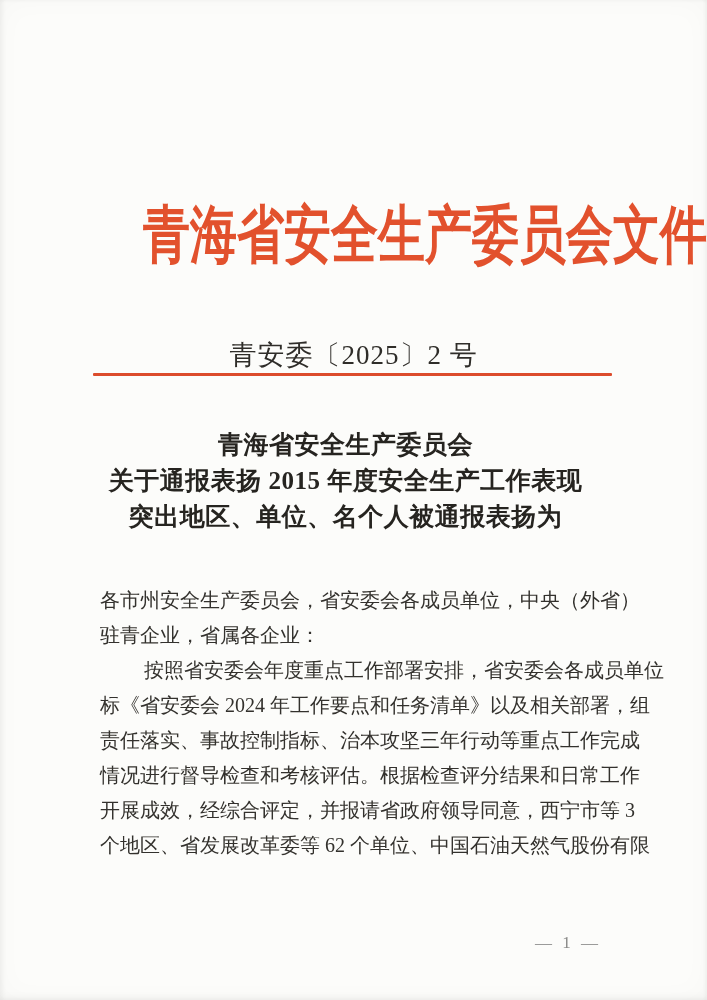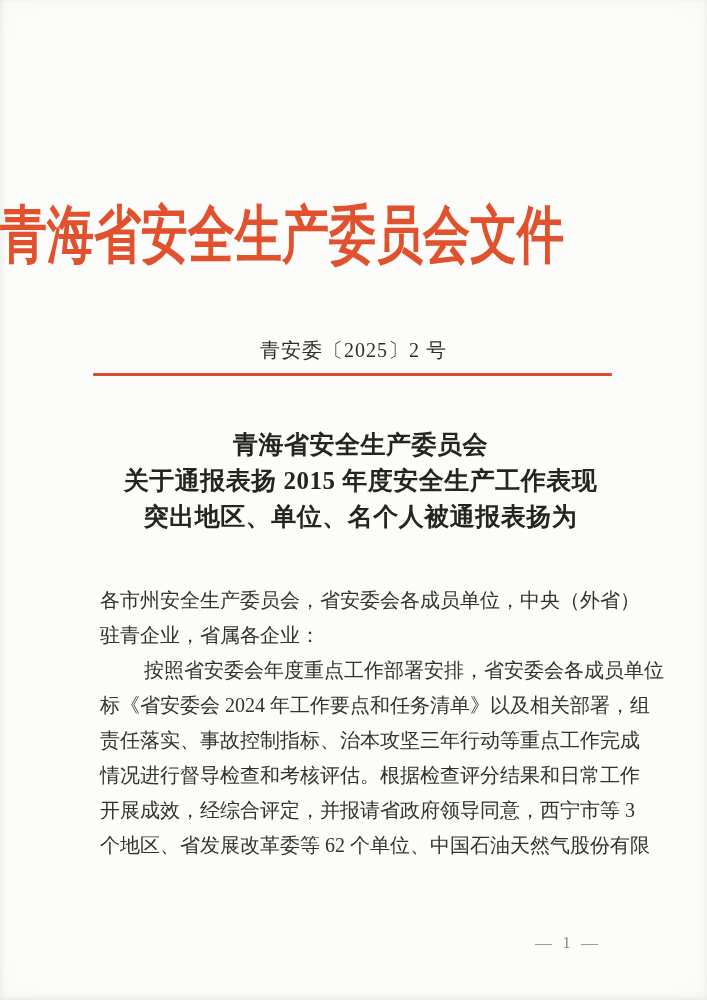--- a/index.html
+++ b/index.html
@@ -20,56 +20,56 @@
     box-shadow: inset 0 0 30px rgba(0,0,0,0.025),
                 inset 3px 0 4px rgba(0,0,0,0.035),
                 inset -2px 0 3px rgba(120,130,120,0.05),
                 inset 0 -4px 6px rgba(0,0,0,0.03);
   }
   .header-title {
     position: absolute;
     top: 204px;
     left: 0;
     width: 707px;
-    text-align: left;
+    text-align: right;
     line-height: 1;
   }
   .header-title span {
     display: inline-block;
     font-size: 47px;
     font-weight: bold;
     letter-spacing: 0px;
     color: #e2512d;
     transform: scaleY(1.33);
     transform-origin: top center;
     white-space: nowrap;
   }
   .doc-number {
     position: absolute;
     top: 337px;
     left: 0;
     width: 707px;
     text-align: center;
-    font-size: 20px;
+    font-size: 27px;
     color: #2f2d29;
     letter-spacing: 1px;
   }
   .red-rule {
     position: absolute;
     top: 373px;
     left: 93px;
     width: 519px;
     height: 3px;
     background: #dc4c2c;
     border-radius: 1px;
   }
   .doc-title {
     position: absolute;
     top: 427px;
-    left: 47px;
+    left: 32px;
     width: 627px;
     text-align: center;
     font-weight: bold;
     font-size: 25px;
     line-height: 36px;
     color: #262420;
     letter-spacing: 0.5px;
   }
   .body-text {
     position: absolute;

